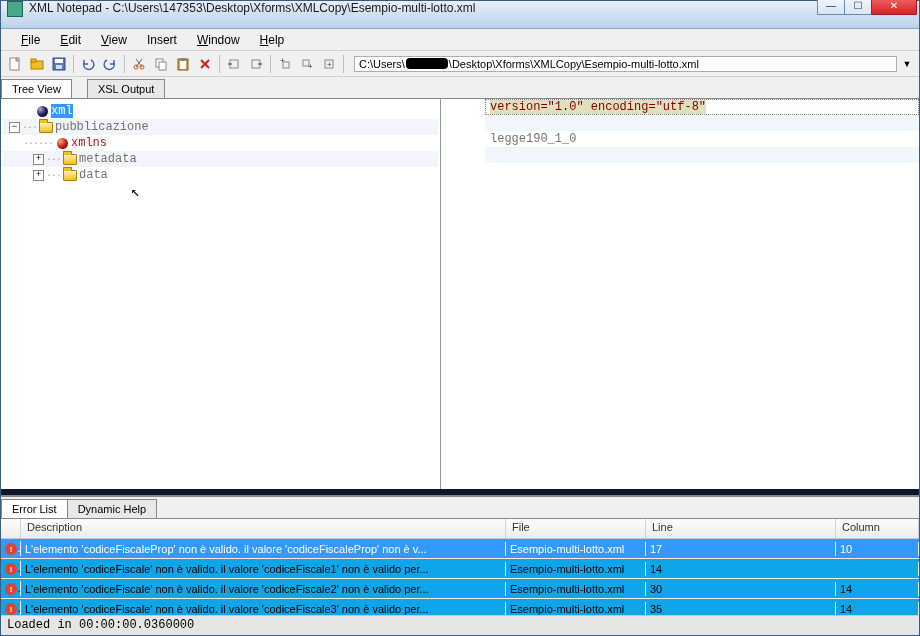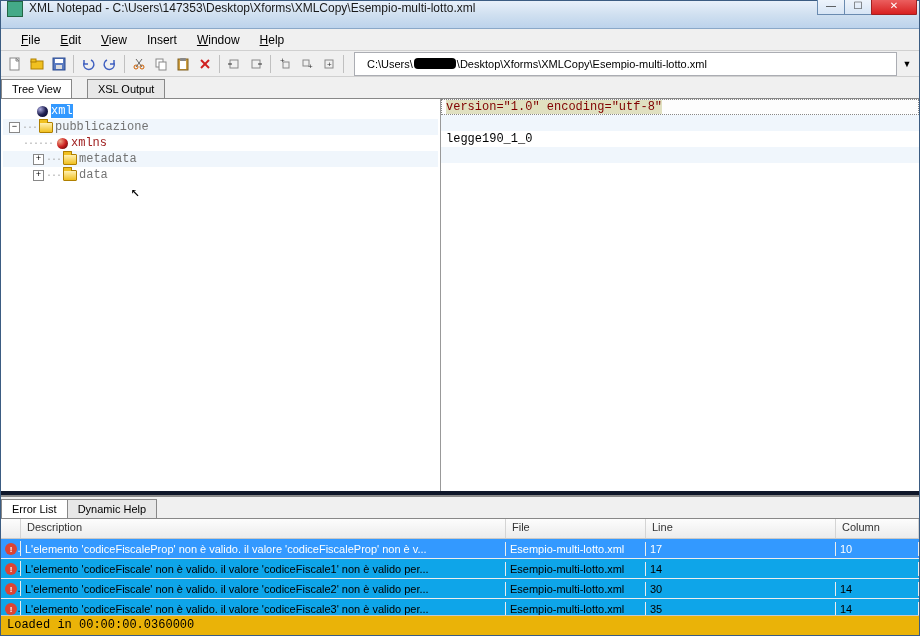--- a/index.html
+++ b/index.html
@@ -11,35 +11,35 @@
 .winbtns { display: flex; height: 20px; margin-right: 2px; margin-top: -6px;}
 .winbtn { width: 30px; height: 20px; border: 1px solid #6a8bb0; background: linear-gradient(#f4f8fd,#d7e5f5); display: flex; align-items: center; justify-content: center; margin-left: -1px; font-family: Arial; font-size: 10px; color: #333; }
 .winbtn.close { background: linear-gradient(#f07070,#d82020); color: #fff; width: 46px; border-color: #a02020; border-top-right-radius: 4px;}
 .winbtn.min, .winbtn.max { width: 28px; }
 .menubar { height: 22px; background: #f0f0f0; border-bottom: 1px solid #d0d0d0; display: flex; align-items: center; padding-left: 12px; gap: 4px; }
 .menu-item { padding: 2px 8px; color: #000; cursor: default; }
 .menu-item .ul { text-decoration: underline; }
 .toolbar { height: 26px; background: #f0f0f0; border-bottom: 1px solid #d0d0d0; display: flex; align-items: center; padding: 0 4px; gap: 2px; }
 .tbtn { width: 20px; height: 20px; display: flex; align-items: center; justify-content: center; cursor: default; }
 .tsep { width: 1px; height: 18px; background: #c0c0c0; margin: 0 2px; }
-.path-input { flex: 1; height: 24px; border: 1px solid #abadb3; background: #fff; padding: 0 12px; font-size: 11px; margin-left: 6px; display: flex; align-items: center; }
+.path-input { flex: 1; height: 16px; border: 1px solid #abadb3; background: #fff; padding: 0 4px; font-size: 11px; margin-left: 6px; display: flex; align-items: center; }
 .path-input .redact { width: 42px; height: 11px; background: #000; display: inline-block; margin: 0 1px; border-radius: 4px;}
 .dropdown-arrow { width: 16px; color: #000; text-align:center; font-size:9px;}
 .tabs-top { height: 22px; background: #f0f0f0; display: flex; align-items: flex-end; border-bottom: 1px solid #888; gap: 16px; }
 .tab { padding: 3px 10px; border: 1px solid #888; border-bottom: none; background: #f8f8f8; margin-right: -1px; font-size: 11px; }
 .tab.active { background: #fff; position: relative; z-index: 1; }
 .tab.inactive { background: #e8e8e8; }
-.main-split { flex: 1; display: flex; min-height: 0; border-bottom: 4px solid #0f172a;}
+.main-split { flex: 1; display: flex; min-height: 0; border-bottom: 6px solid #0f172a; gap: 44px;}
 .tree-panel { width: 440px; background: #fff; border-right: 1px solid #999; overflow: auto; padding: 4px 2px; font-family: "Courier New", monospace; font-size: 12px; }
 .value-panel { flex: 1; background: #fff; overflow: auto; font-family: "Courier New", monospace; font-size: 12px; }
 .value-row { height: 16px; padding: 0 4px; border: 1px dotted transparent; white-space:nowrap;}
 .value-row.alt { background: #f0f6fc; }
 .value-row.sel { border: 1px dotted #888; background: #fdfdfd; }
 .value-row .hl { background: #e0e0c0; color: #800000;}
-.value-row.red { color: #000000; }
+.value-row.red { color: #737373; }
 .tree-row { height: 16px; display: flex; align-items: center; white-space: nowrap; color: #0000aa; }
 .tree-row.alt { background: #f0f6fc;}
 .tree-row .indent { display: inline-block; }
 .exp { width: 11px; height: 11px; border: 1px solid #888; background: #fff; display: inline-flex; align-items: center; justify-content: center; font-size: 9px; line-height: 1; margin-right: 2px; color: #000;}
 .dots { color: #aaa; font-size: 10px; letter-spacing: -1px;}
 .ticon { width: 14px; height: 14px; display: inline-flex; align-items: center; justify-content: center; margin: 0 2px; }
 .ball-blue { width: 11px; height: 11px; border-radius: 50%; background: radial-gradient(circle at 30% 30%, #aad, #225, #002); }
 .ball-red { width: 11px; height: 11px; border-radius: 50%; background: radial-gradient(circle at 30% 30%, #ea8, #c22, #400); }
 .folder { width: 14px; height: 11px; background: linear-gradient(#fff0b0,#f0c020); border: 1px solid #b08000; border-radius: 1px; position: relative; }
 .folder.open::before { content:""; position:absolute; left:-1px; top:-4px; width:7px; height:3px; background:#f0c020; border:1px solid #b08000; border-bottom:none; border-radius:1px 1px 0 0;}
@@ -59,21 +59,21 @@
 .gh.c4 { flex: 1; }
 .grid-row { display: flex; height: 20px; align-items: center; border-bottom: 1px solid #ededed; }
 .grid-row.sel { background: #3399ff; color: #fff; }
 .gc { padding: 1px 4px; border-right: 1px solid #ededed; white-space: nowrap; overflow: hidden; text-overflow: ellipsis; font-size: 11px; }
 .gc.c0 { width: 20px; text-align:center;}
 .gc.c1 { width: 485px; }
 .gc.c2 { width: 140px; }
 .gc.c3 { width: 190px; }
 .gc.c4 { flex: 1; }
 .err-icon { width: 12px; height: 12px; border-radius: 50%; background: #d43; display: inline-flex; align-items: center; justify-content: center; color: #fff; font-size: 8px; font-weight: bold;}
-.statusbar { height: 20px; background: #eab308; border-top: 1px solid #c8c8c8; font-family: "Courier New", monospace; font-size: 12px; padding: 2px 6px; }
+.statusbar { height: 20px; background: #e5e5e5; border-top: 1px solid #c8c8c8; font-family: "Courier New", monospace; font-size: 12px; padding: 2px 6px; }
 svg { display: block; }
 </style>
 </head>
 <body>
 
 <div class="window">
   <div class="titlebar">
     <div class="app-icon"></div>
     <div class="title">XML Notepad - C:\Users\147353\Desktop\Xforms\XMLCopy\Esempio-multi-lotto.xml</div>
     <div class="winbtns">

